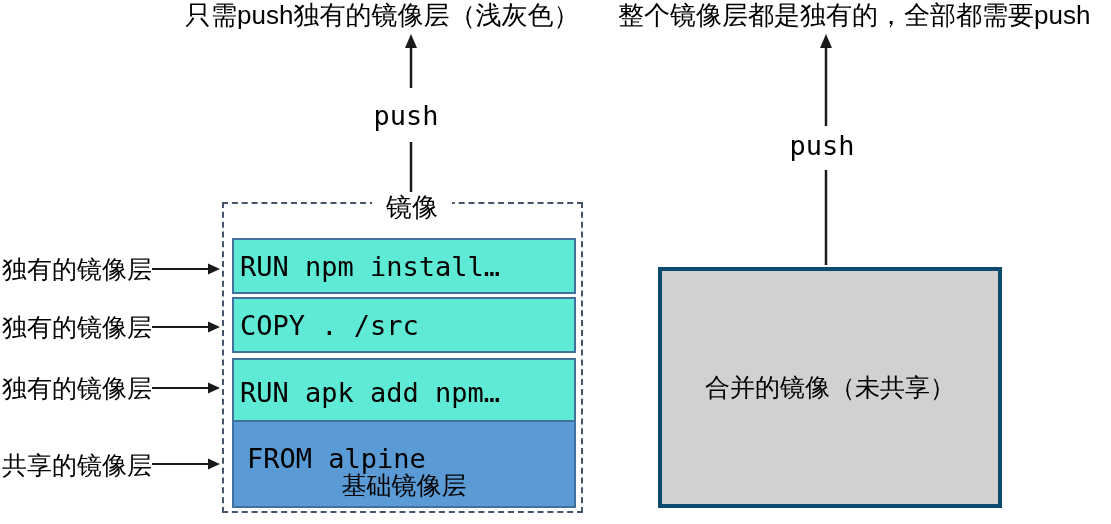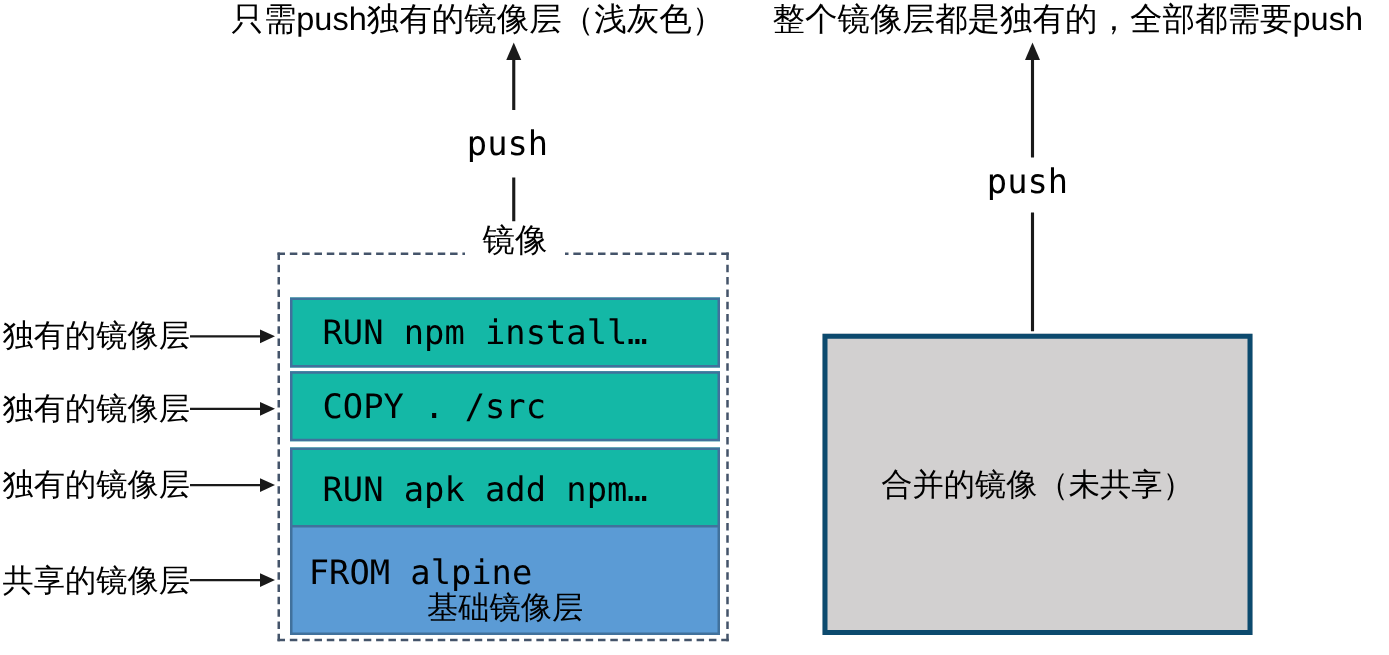--- a/index.html
+++ b/index.html
@@ -22,29 +22,29 @@
   #push-left  { left:366px; top:101px; }
   #push-right { left:782px; top:131px; }
 
   #arrow-layer { position:absolute; left:0; top:0; pointer-events:none; }
 
   #dashed-box {
     position:absolute; left:222px; top:202px; width:357px; height:307px;
     border:2px dashed #44546A;
   }
   #image-title {
-    position:absolute; left:372px; top:177px; width:80px; text-align:center;
+    position:absolute; left:372px; top:192px; width:80px; text-align:center;
     background:#ffffff; font-size:26px; line-height:30px; z-index:2;
   }
 
   .layer {
     position:absolute; left:232px; width:344px; box-sizing:border-box;
-    background:#14b8a6; border:2px solid #41719C;
+    background:#5eead4; border:2px solid #41719C;
     font-family:"DejaVu Sans Mono","Liberation Mono",monospace;
-    font-size:27px; display:flex; align-items:center; padding-left:24px;
+    font-size:27px; display:flex; align-items:center; padding-left:6px;
     white-space:nowrap; z-index:1;
   }
   #layer-0 { top:238px; height:56px; }
   #layer-1 { top:297px; height:56px; }
   #layer-2 { top:358px; height:68px; }
   #layer-3 { top:420px; height:88px; background:#5B9BD5; display:block; padding:16px; }
   #layer-3 .code { position:absolute; left:13px; top:21px; }
   #layer-3 .sub  {
     position:absolute; left:0; right:0; bottom:4px; text-align:center;
     font-family:Liberation Sans, sans-serif; font-size:25px;

